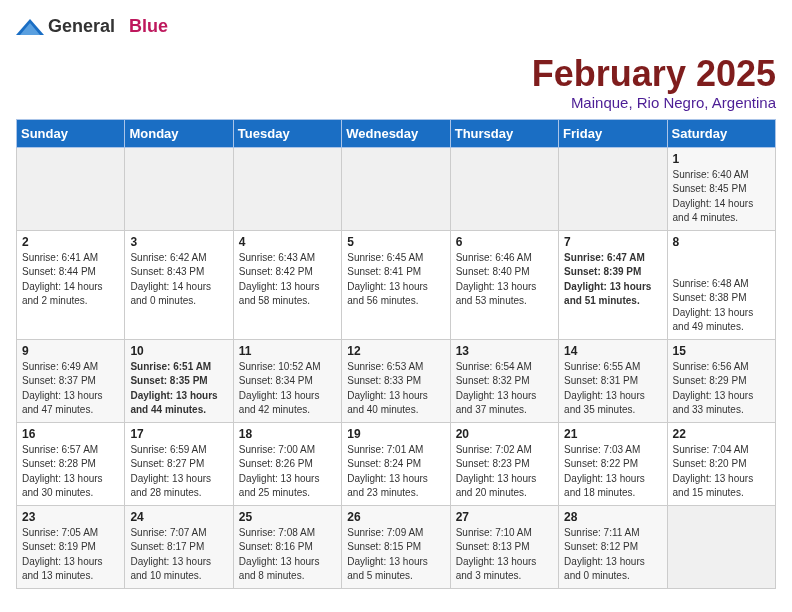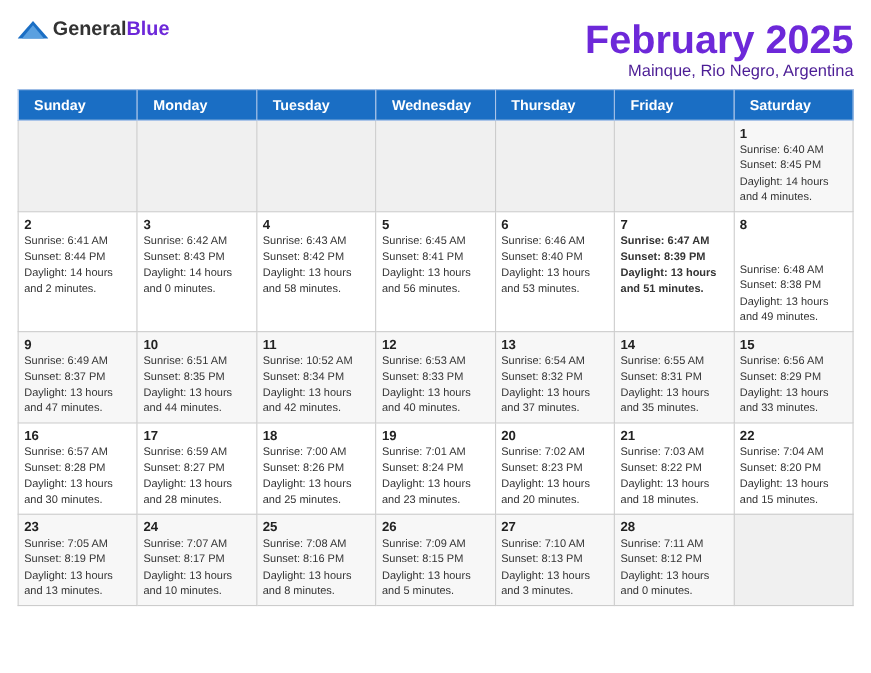--- a/index.html
+++ b/index.html
@@ -22,50 +22,52 @@
       gap: 4px;
     }
     .logo-text-general {
       font-size: 18px;
       font-weight: bold;
       color: #333;
     }
     .logo-text-blue {
       font-size: 18px;
       font-weight: bold;
-      color: #6d28d9;
+      color: #be185d;
+      padding-left: 14px;
     }
     .logo-icon {
       width: 28px;
       height: 20px;
     }
     .title-block {
       text-align: right;
     }
     .month-title {
       font-size: 36px;
       font-weight: bold;
-      color: #6d28d9;
+      color: #7f1d1d;
       line-height: 1.1;
+      margin-top: 38px;
     }
     .location-title {
       font-size: 15px;
       color: #4c1d95;
     }
     .calendar {
       width: 100%;
       border-collapse: collapse;
       border: 1px solid #ccc;
     }
     .calendar th {
       background-color: #1a6ec4;
       color: #fff;
       font-size: 13px;
       font-weight: bold;
-      padding: 6px 14px;
+      padding: 6px 4px;
       text-align: left;
       border: 1px solid #aac4e8;
     }
     .calendar td {
       vertical-align: top;
       border: 1px solid #ccc;
       padding: 4px 5px;
       width: calc(100% / 7);
       min-height: 80px;
       font-size: 10.5px;
@@ -194,21 +196,21 @@
       <tr>
         <td>
           <span class="day-num">9</span>
           <div class="day-info" style="white-space: pre-line;">Sunrise: 6:49 AM
 Sunset: 8:37 PM
 Daylight: 13 hours
 and 47 minutes.</div>
         </td>
         <td>
           <span class="day-num">10</span>
-          <div class="day-info" style="white-space: pre-line;">Sunrise: 6:51 AM
+          <div class="day-info" style="white-space: pre-line; font-weight: bold;">Sunrise: 6:51 AM
 Sunset: 8:35 PM
 Daylight: 13 hours
 and 44 minutes.</div>
         </td>
         <td>
           <span class="day-num">11</span>
           <div class="day-info" style="white-space: pre-line;">Sunrise: 10:52 AM
 Sunset: 8:34 PM
 Daylight: 13 hours
 and 42 minutes.</div>

